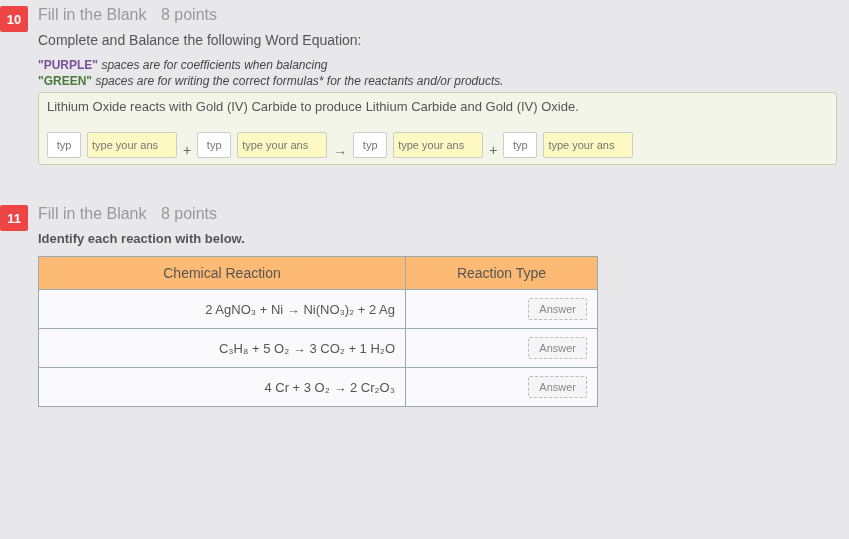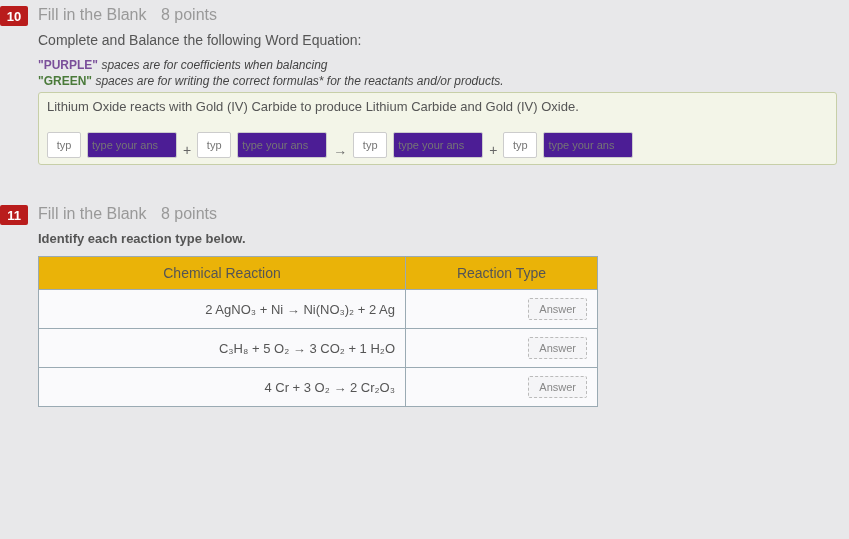--- a/index.html
+++ b/index.html
@@ -1,35 +1,35 @@
 <!DOCTYPE html>
 <html><head>
 <meta charset="utf-8">
 <style>
 *{box-sizing:border-box;margin:0;padding:0}
 body{font-family:Arial,Helvetica,sans-serif;background:#e8e8ea;color:#444;width:849px;height:539px;overflow:hidden;font-size:13px}
 .q{display:flex;margin:6px 0 0 0}
-.qnum{background:#b91c1c;color:#fff;width:28px;height:20px;display:flex;align-items:center;justify-content:center;font-weight:bold;font-size:13px;margin-right:10px;border-radius:2px}
+.qnum{background:#ef4444;color:#fff;width:28px;height:26px;display:flex;align-items:center;justify-content:center;font-weight:bold;font-size:13px;margin-right:10px;border-radius:2px}
 .qcontent{flex:1;padding-right:12px}
 .meta{color:#999;font-size:16px;margin-bottom:8px}
 .meta span{margin-right:10px}
 .prompt{color:#555;font-size:14px;margin-bottom:10px}
 .hint{font-size:12px;font-style:italic;margin-bottom:2px}
 .purple{color:#7a4f9a;font-weight:bold;font-style:normal}
 .green{color:#4a7a3a;font-weight:bold;font-style:normal}
 .eqbox{border:1px solid #c7cfa8;background:#f3f5e8;border-radius:3px;padding:6px 8px;margin-top:4px}
 .eqhead{color:#555;font-size:13px;margin-bottom:18px}
 .slots{display:flex;align-items:flex-end;gap:6px;flex-wrap:nowrap}
 .coef{width:34px;height:26px;border:1px solid #ccc;background:#fff;font-size:11px;color:#888;text-align:center;border-radius:2px}
-.form{width:90px;height:26px;border:1px solid #ccc;background:#4c1d95;font-size:11px;color:#888;padding:0 4px;border-radius:2px}
+.form{width:90px;height:26px;border:1px solid #ccc;background:#fef9c3;font-size:11px;color:#888;padding:0 4px;border-radius:2px}
 .op{color:#666;font-size:14px;padding:0 0}
 .arrow{color:#666;font-size:14px}
 table.rt{border-collapse:collapse;width:560px;margin-top:4px;background:#fafafc}
 table.rt th,table.rt td{border:1px solid #9aaab3;padding:8px 10px;font-size:13px;color:#555;text-align:right;vertical-align:middle}
-table.rt th{background:#eab308;font-weight:normal;text-align:center;font-size:14px}
+table.rt th{background:#fdba74;font-weight:normal;text-align:center;font-size:14px}
 .ansbtn{display:inline-block;border:1px dashed #bbb;background:#f5f5f7;color:#888;font-size:11px;padding:4px 10px;border-radius:2px}
 </style>
 </head>
 <body>
 
 <div class="q">
   <div class="qnum">10</div>
   <div class="qcontent">
     <div class="meta">
       <span>Fill in the Blank</span>
@@ -61,21 +61,21 @@
   </div>
 </div>
 
 <div class="q" style="margin-top:40px">
   <div class="qnum">11</div>
   <div class="qcontent">
     <div class="meta">
       <span>Fill in the Blank</span>
       <span>8 points</span>
     </div>
-    <div class="prompt" style="font-weight:bold;font-size:13px">Identify each reaction type below.</div>
+    <div class="prompt" style="font-weight:bold;font-size:13px">Identify each reaction with below.</div>
     <table class="rt">
       <thead>
         <tr>
           <th>Chemical Reaction</th>
           <th>Reaction Type</th>
         </tr>
       </thead>
       <tbody>
         <tr>
           <td>2 AgNO₃ + Ni → Ni(NO₃)₂ + 2 Ag</td>

